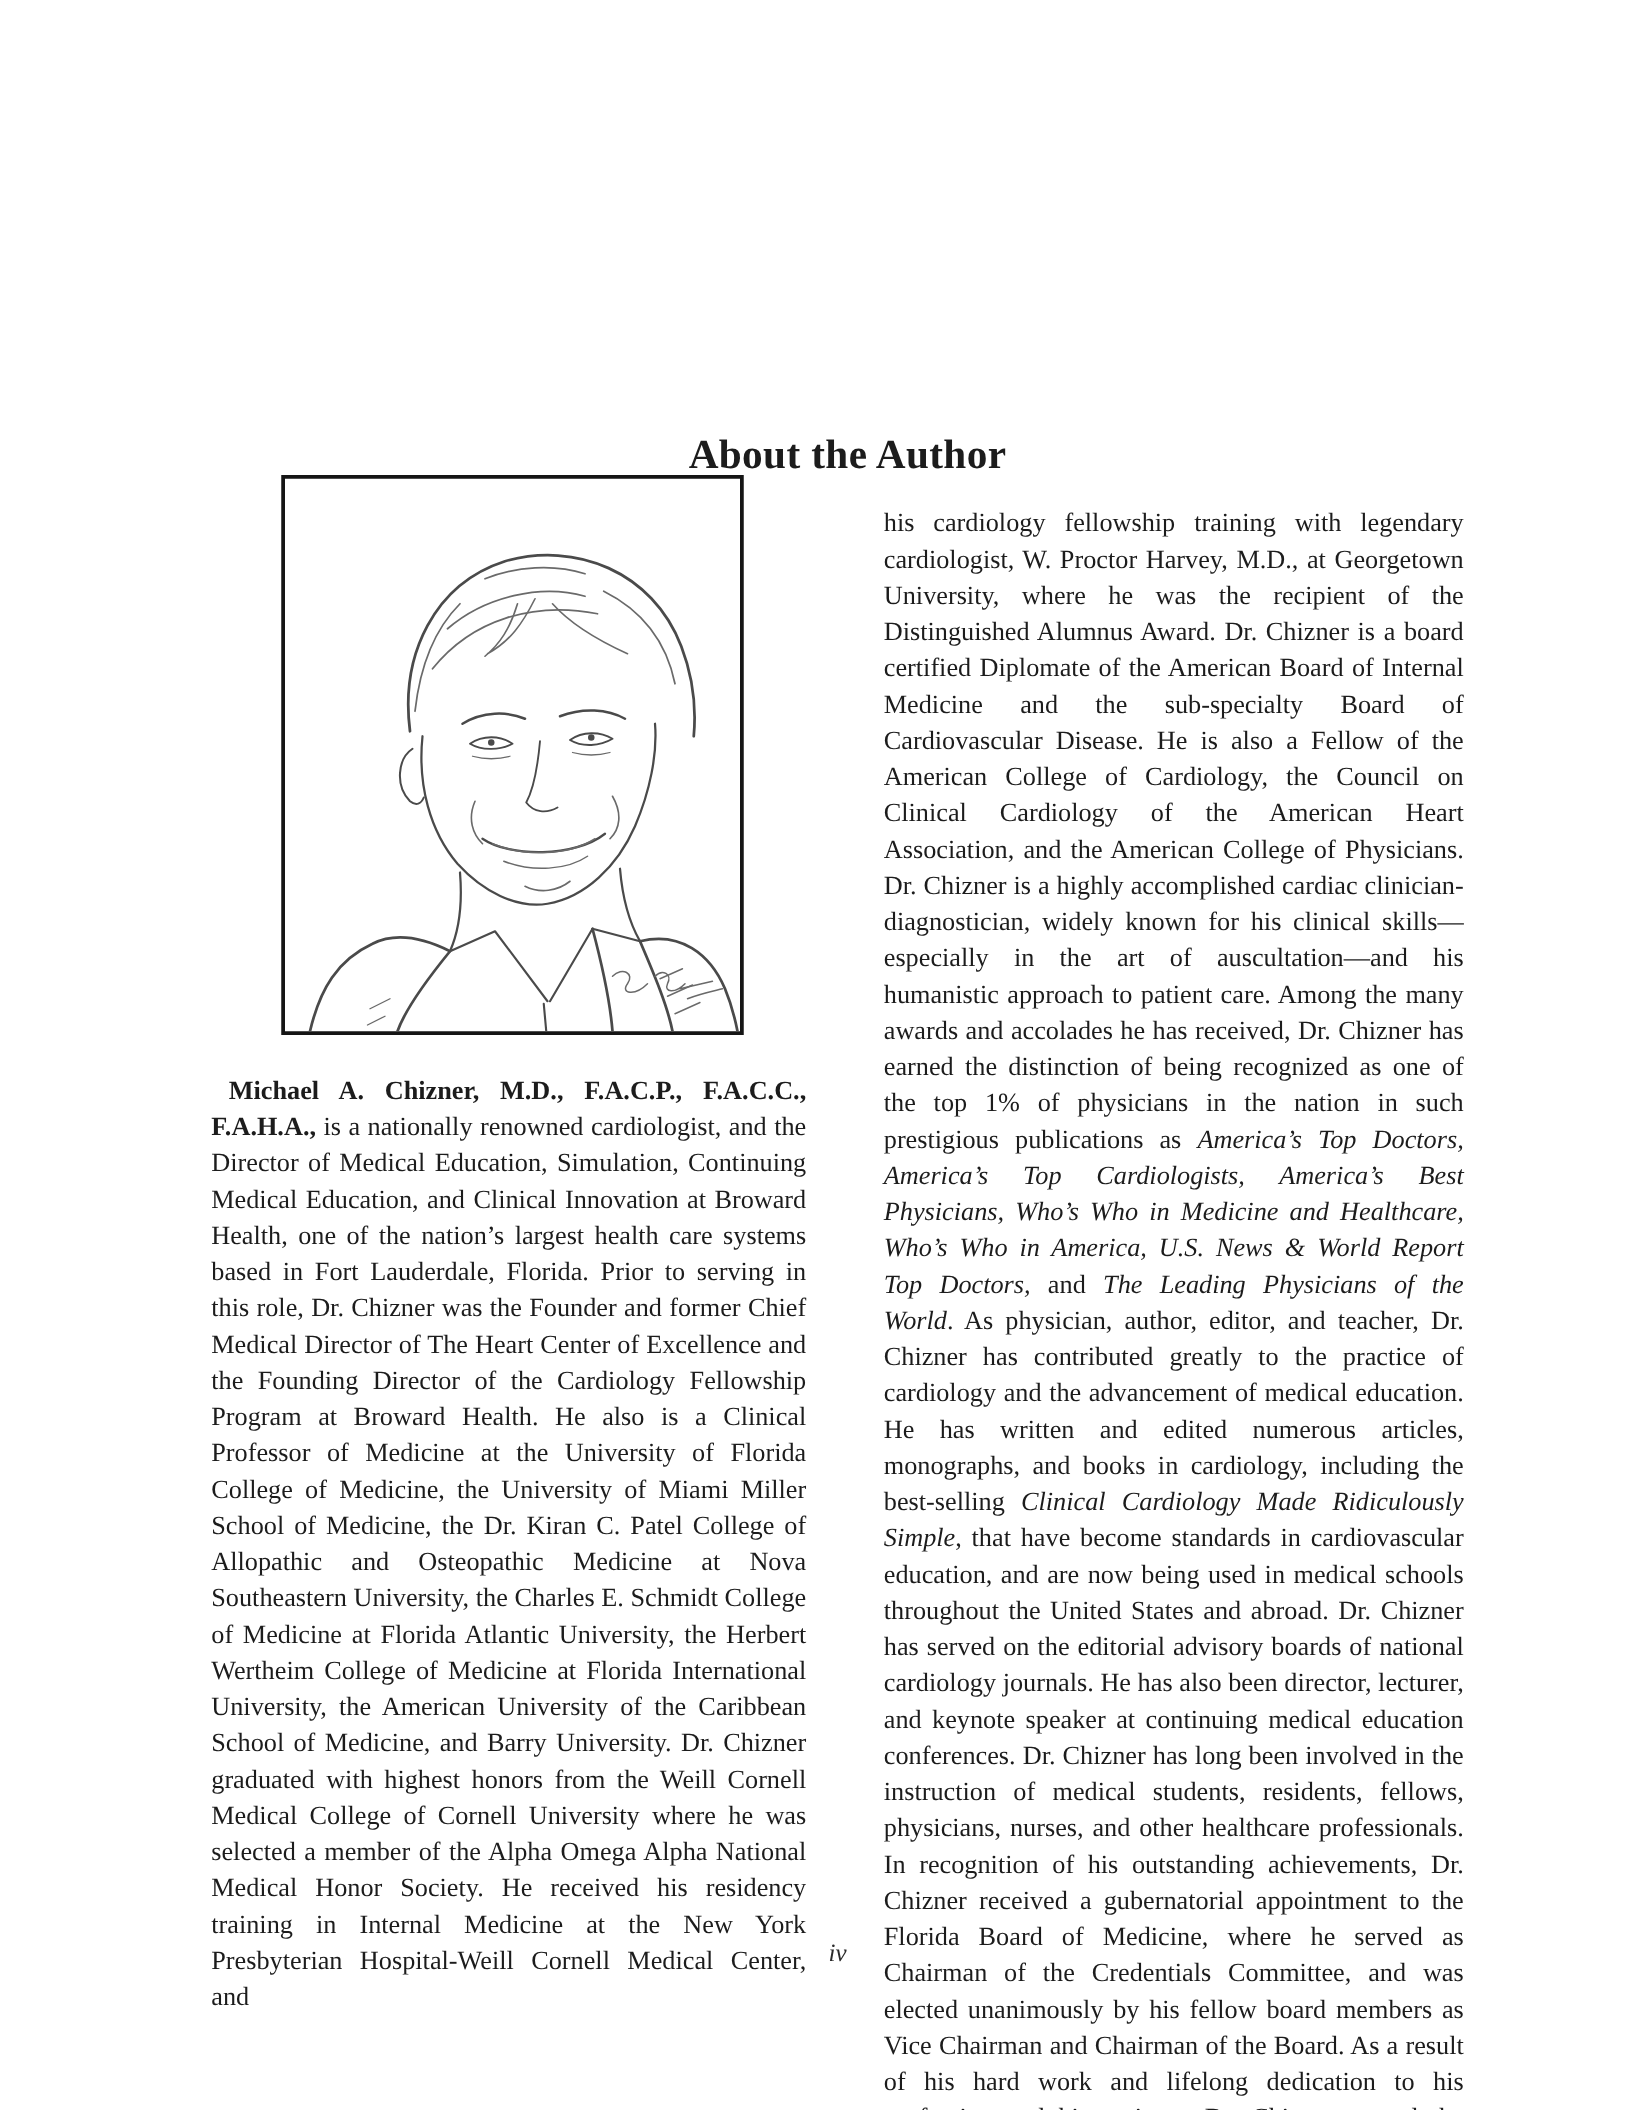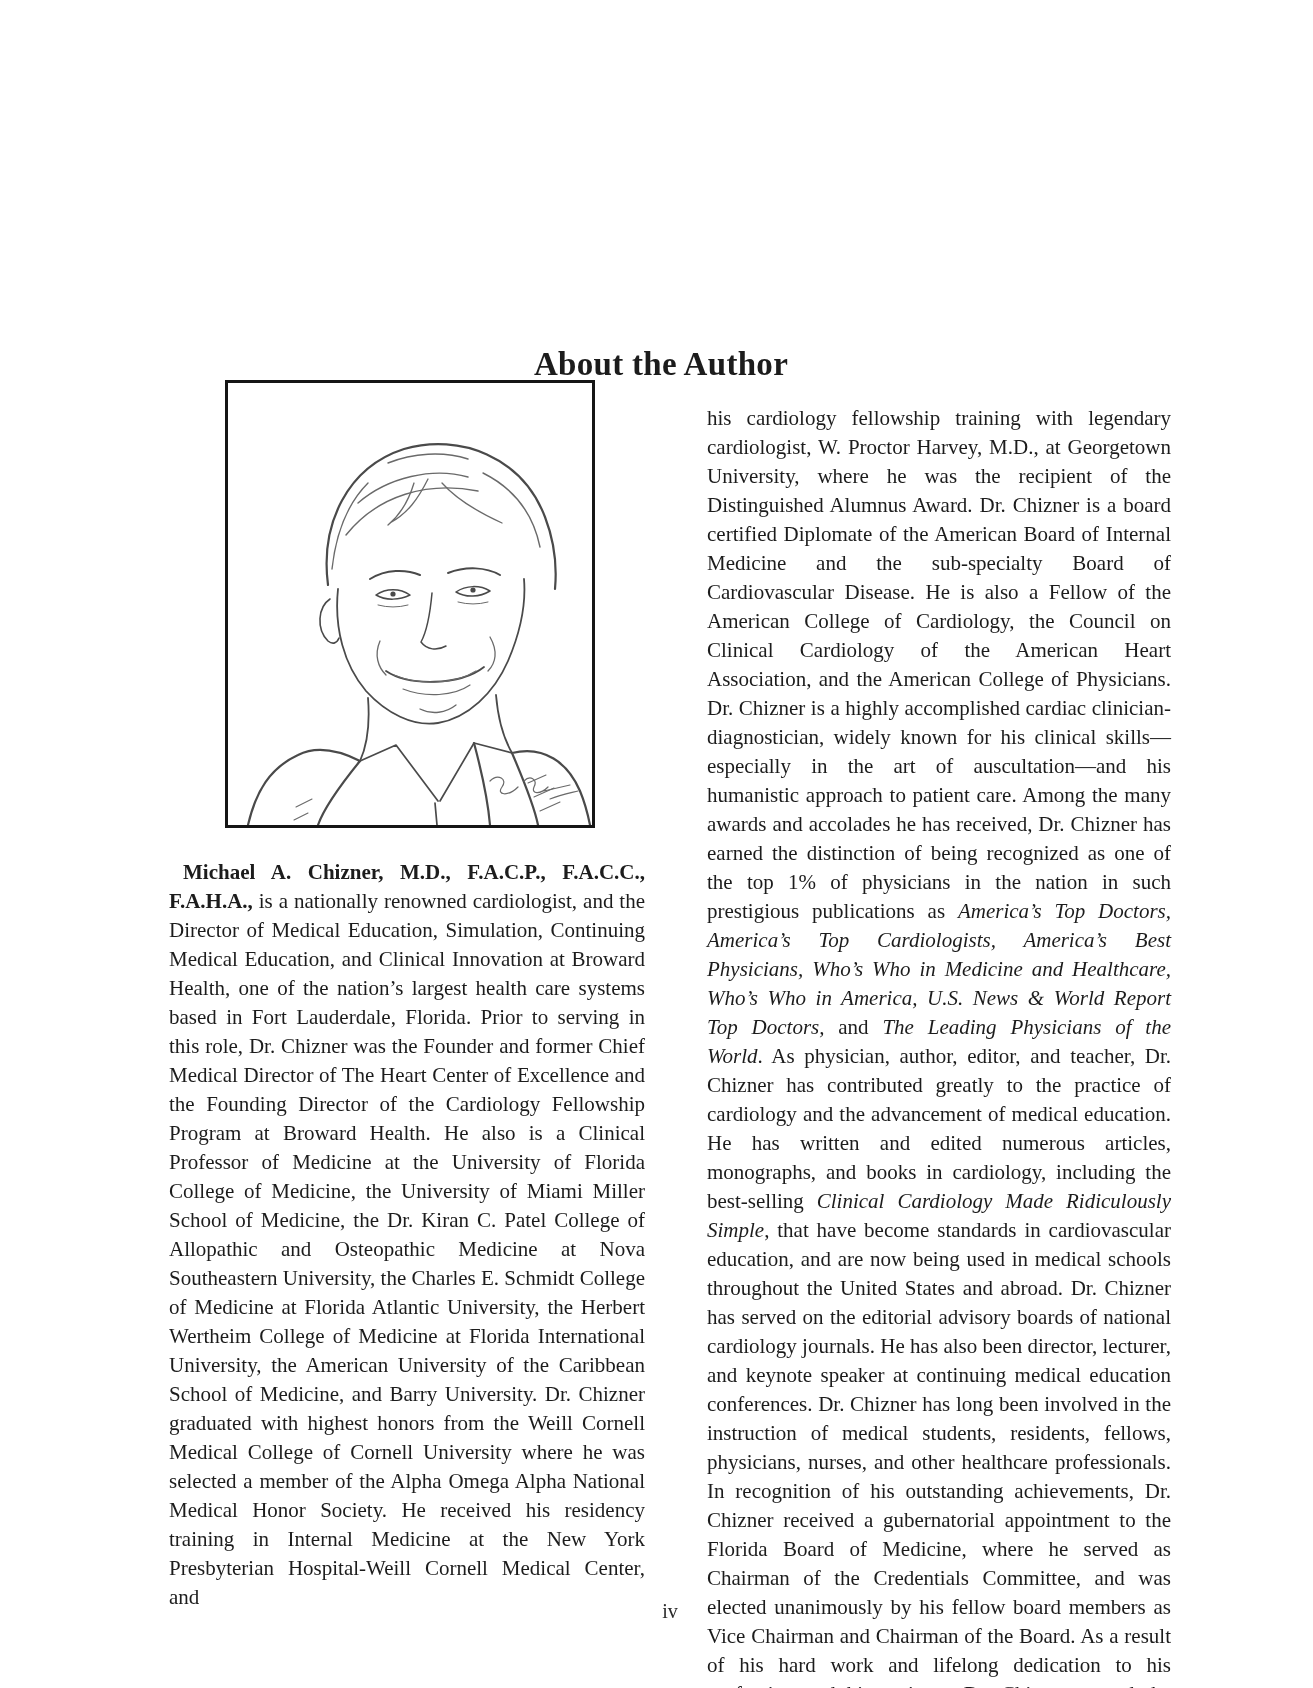--- a/index.html
+++ b/index.html
@@ -10,21 +10,21 @@
   body {
     width: 1313px;
     height: 1688px;
     position: relative;
     font-family: "Liberation Serif", serif;
     color: #1c1c1c;
     overflow: hidden;
   }
   .page-title {
     position: absolute;
-    left: 148px;
+    left: 165px;
     top: 324px;
     width: 1026px;
     text-align: center;
     font-size: 33px;
     font-weight: bold;
     letter-spacing: 0.3px;
   }
   .left-col {
     position: absolute;
     left: 157px;
@@ -65,23 +65,23 @@
   }
   em {
     font-style: italic;
   }
   .page-number {
     position: absolute;
     left: 157px;
     top: 1552px;
     width: 1026px;
     text-align: center;
+    font-style: italic;
     font-size: 20px;
     color: #2a2a2a;
-    margin-top: 48px;
   }
   .sketch {
     stroke: #4a4a4a;
     fill: none;
     stroke-linecap: round;
     stroke-linejoin: round;
   }
   .sketch-soft {
     stroke: #6a6a6a;
     fill: none;

